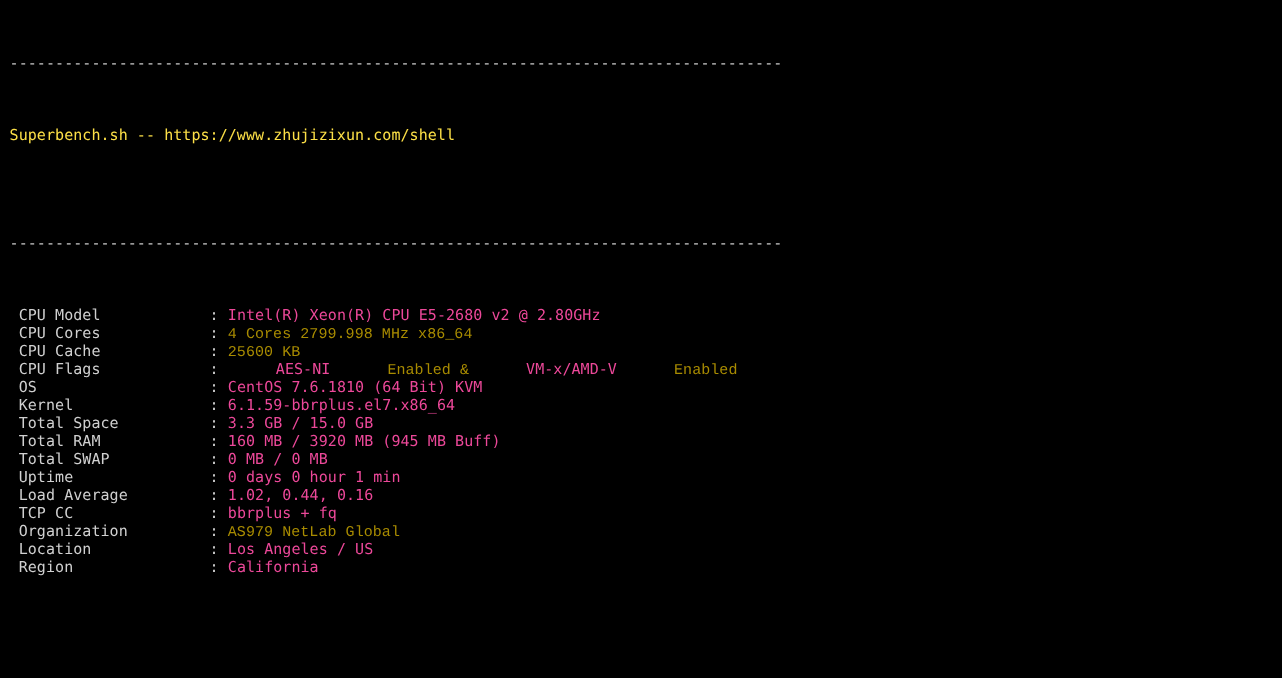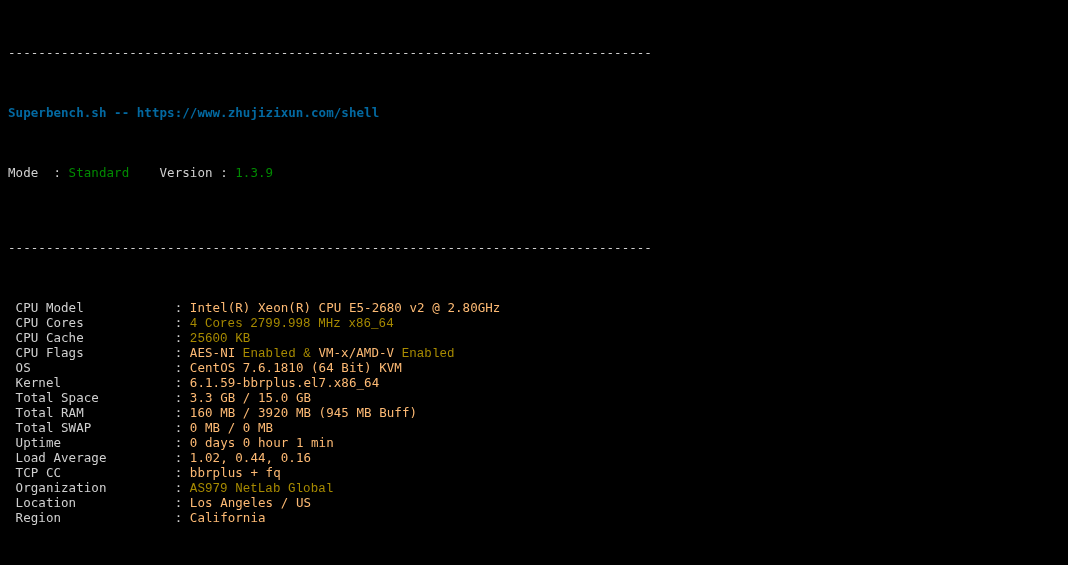--- a/index.html
+++ b/index.html
@@ -37,36 +37,35 @@
   }
   .sep {
     color: #cfcfcf;
     height: 15px;
     line-height: 15px;
     white-space: pre;
     padding-left: 8px;
     letter-spacing: 0.05px;
   }
   .lbl   { color: #d0d0d0; }
-  .cyan  { color: #fdba74; }
+  .cyan  { color: #ec4899; }
   .yellow{ color: #a88b00; font-family: Liberation Mono, monospace; }
   .green { color: #008a00; }
-  .white { color: #0369a1; font-weight: bold; }
-  .mixed-seg { white-space: pre; }
+  .white { color: #fde047; }
+  .mixed-seg { white-space: pre; margin-left: 40px; }
 </style>
 </head>
 <body>
 
 <div id="terminal">
 
   <div class="sep first">-------------------------------------------------------------------------------------</div>
 
   <div class="line"><span class="white">Superbench.sh -- https://www.zhujizixun.com/shell</span></div>
 
-  <div class="line"><span class="lbl">Mode  : </span><span class="green">Standard</span><span class="lbl">    Version : </span><span class="green">1.3.9</span></div>
 
 
   <div class="sep">-------------------------------------------------------------------------------------</div>
 
   <div id="sysinfo-block"><div class="line"><span class="lbl"> CPU Model            : </span><span class="cyan">Intel(R) Xeon(R) CPU E5-2680 v2 @ 2.80GHz</span></div><div class="line"><span class="lbl"> CPU Cores            : </span><span class="yellow">4 Cores 2799.998 MHz x86_64</span></div><div class="line"><span class="lbl"> CPU Cache            : </span><span class="yellow">25600 KB</span></div><div class="line"><span class="lbl"> CPU Flags            : </span><span class="cyan mixed-seg">AES-NI</span><span class="yellow mixed-seg"> Enabled &amp; </span><span class="cyan mixed-seg">VM-x/AMD-V</span><span class="yellow mixed-seg"> Enabled</span></div><div class="line"><span class="lbl"> OS                   : </span><span class="cyan">CentOS 7.6.1810 (64 Bit) KVM</span></div><div class="line"><span class="lbl"> Kernel               : </span><span class="cyan">6.1.59-bbrplus.el7.x86_64</span></div><div class="line"><span class="lbl"> Total Space          : </span><span class="cyan">3.3 GB / 15.0 GB</span></div><div class="line"><span class="lbl"> Total RAM            : </span><span class="cyan">160 MB / 3920 MB (945 MB Buff)</span></div><div class="line"><span class="lbl"> Total SWAP           : </span><span class="cyan">0 MB / 0 MB</span></div><div class="line"><span class="lbl"> Uptime               : </span><span class="cyan">0 days 0 hour 1 min</span></div><div class="line"><span class="lbl"> Load Average         : </span><span class="cyan">1.02, 0.44, 0.16</span></div><div class="line"><span class="lbl"> TCP CC               : </span><span class="cyan">bbrplus + fq</span></div><div class="line"><span class="lbl"> Organization         : </span><span class="yellow">AS979 NetLab Global</span></div><div class="line"><span class="lbl"> Location             : </span><span class="cyan">Los Angeles / US</span></div><div class="line"><span class="lbl"> Region               : </span><span class="cyan">California</span></div></div>
 
   
 
   
 

